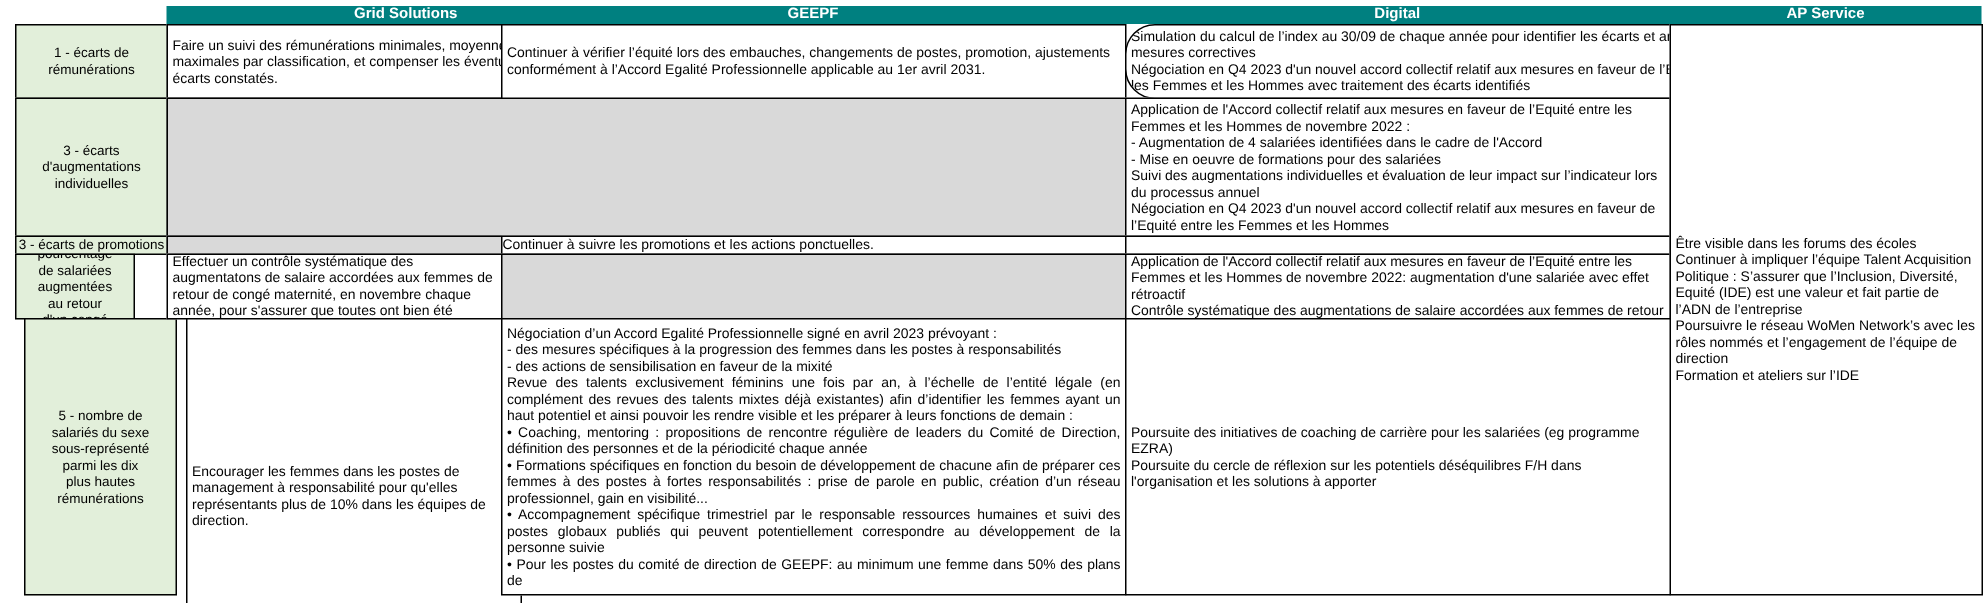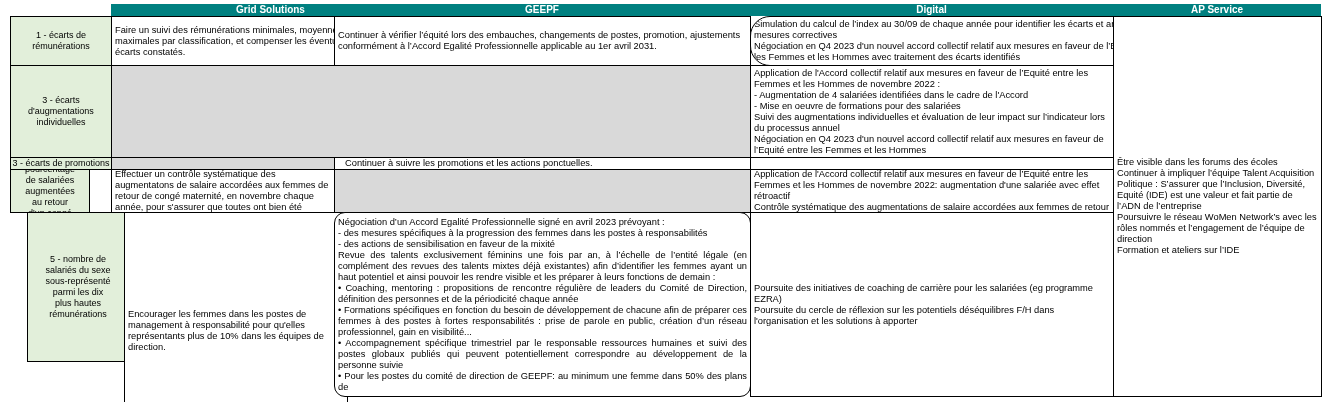--- a/index.html
+++ b/index.html
@@ -16,49 +16,49 @@
     position:absolute;box-sizing:border-box;border:1px solid #000;background:#fff;
     display:flex;align-items:center;font-size:9.3px;line-height:11px;
     white-space:pre-wrap;overflow:hidden;
   }
   .pad{padding:1px 3px;}
   .label{
     background:#e2efda;justify-content:center;text-align:center;
     font-size:9px;padding:0 16px;
   }
   .empty{background:#d9d9d9;}
-  .justify{text-align:justify;border-radius:11px;}
+  .justify{text-align:justify;}
   .nowrap{white-space:nowrap;padding:0 2px;text-align:center;}
 </style>
 </head>
 <body>
 
 <div class="canvas">
 
   <div class="hdrbar">
     <div class="hseg" style="left:16px;width:223px;margin-left:32px;">Grid Solutions</div>
     <div class="hseg" style="left:639px;width:363px;">Digital</div>
     <div class="hseg" style="left:223px;width:416px;">GEEPF</div>
     <div class="hseg" style="left:1002px;width:208px;">AP Service</div>
   </div>
 
   <div class="cell label" style="left:10px;top:16px;width:102px;height:50px;">1 - écarts de rémunérations</div>
   <div class="cell label" style="left:10px;top:65px;width:102px;height:93px;">3 - écarts d'augmentations individuelles</div>
   <div class="cell label nowrap" style="left:10px;top:157px;width:102px;height:13px;">3 - écarts de promotions</div>
   <div class="cell label" style="left:10px;top:169px;width:80px;height:44px;">4 - pourcentage de salariées augmentées au retour d'un congé maternité</div>
-  <div class="cell label" style="left:27px;top:212px;width:102px;height:150px;">5 - nombre de salariés du sexe sous-représenté parmi les dix plus hautes rémunérations</div>
+  <div class="cell label" style="left:16px;top:212px;width:102px;height:185px;">5 - nombre de salariés du sexe sous-représenté parmi les dix plus hautes rémunérations</div>
 
   <div class="cell pad" style="left:111px;top:16px;width:248px;height:50px;">Faire un suivi des rémunérations minimales, moyennes et maximales par classification, et compenser les éventuels écarts constatés.</div>
   <div class="cell empty" style="left:111px;top:65px;width:640px;height:93px;"></div>
   <div class="cell empty" style="left:111px;top:157px;width:224px;height:13px;"></div>
   <div class="cell pad" style="left:111px;top:169px;width:224px;height:44px;">Effectuer un contrôle systématique des augmentatons de salaire accordées aux femmes de retour de congé maternité, en novembre chaque année, pour s'assurer que toutes ont bien été</div>
   <div class="cell pad" style="left:124px;top:212px;width:224px;height:238px;">Encourager les femmes dans les postes de management à responsabilité pour qu'elles représentants plus de 10% dans les équipes de direction.</div>
 
   <div class="cell pad" style="left:334px;top:16px;width:417px;height:50px;">Continuer à vérifier l’équité lors des embauches, changements de postes, promotion, ajustements conformément à l’Accord Egalité Professionnelle applicable au 1er avril 2031.</div>
-  <div class="cell" style="left:334px;top:157px;width:417px;height:13px;padding:0 10px;">Continuer à suivre les promotions et les actions ponctuelles.</div>
+  <div class="cell" style="left:334px;top:157px;width:417px;height:13px;padding:0 0;">Continuer à suivre les promotions et les actions ponctuelles.</div>
   <div class="cell empty" style="left:334px;top:169px;width:417px;height:44px;"></div>
   <div class="cell pad justify" style="left:334px;top:212px;width:417px;height:185px;">Négociation d’un Accord Egalité Professionnelle signé en avril 2023 prévoyant :
 - des mesures spécifiques à la progression des femmes dans les postes à responsabilités
 - des actions de sensibilisation en faveur de la mixité
 Revue des talents exclusivement féminins une fois par an, à l’échelle de l’entité légale (en complément des revues des talents mixtes déjà existantes) afin d’identifier les femmes ayant un haut potentiel et ainsi pouvoir les rendre visible et les préparer à leurs fonctions de demain :
 • Coaching, mentoring : propositions de rencontre régulière de leaders du Comité de Direction, définition des personnes et de la périodicité chaque année
 • Formations spécifiques en fonction du besoin de développement de chacune afin de préparer ces femmes à des postes à fortes responsabilités : prise de parole en public, création d’un réseau professionnel, gain en visibilité...
 • Accompagnement spécifique trimestriel par le responsable ressources humaines et suivi des postes globaux publiés qui peuvent potentiellement correspondre au développement de la personne suivie
 • Pour les postes du comité de direction de GEEPF: au minimum une femme dans 50% des plans de</div>
 

